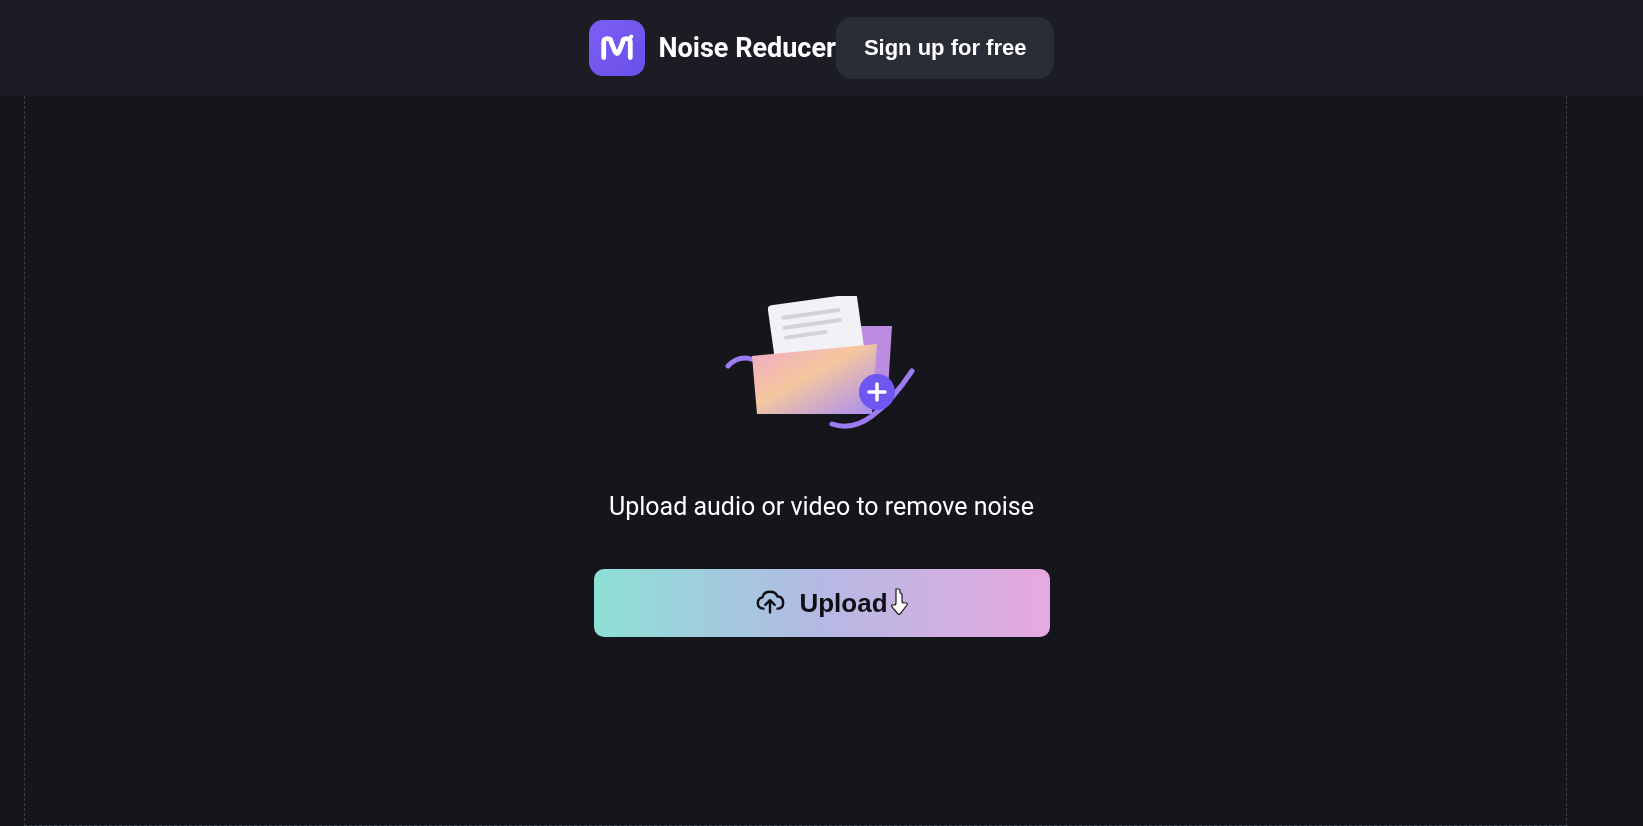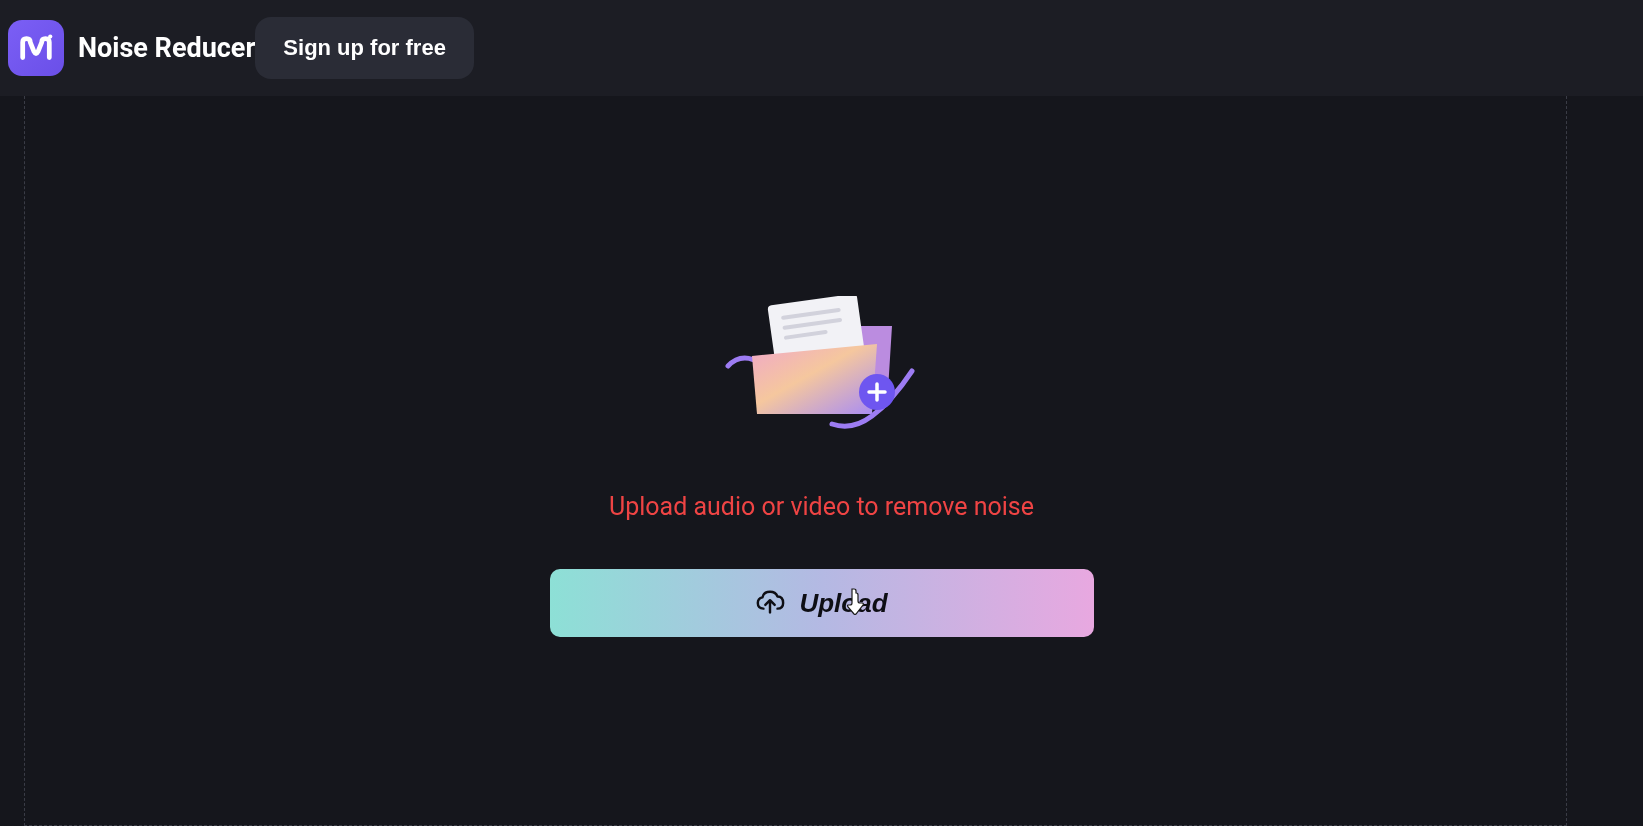--- a/index.html
+++ b/index.html
@@ -13,22 +13,22 @@
   background: #15161c;
   font-family: -apple-system, BlinkMacSystemFont, "Segoe UI", Roboto, sans-serif;
   overflow: hidden;
   position: relative;
 }
 .header {
   height: 96px;
   background: #1c1d24;
   display: flex;
   align-items: center;
-  justify-content: flex-start;
-  padding: 0 8px;
+  justify-content: center;
+  padding: 0 24px;
 }
 .brand {
   display: flex;
   align-items: center;
   gap: 14px;
 }
 .logo {
   width: 56px;
   height: 56px;
   border-radius: 14px;
@@ -81,41 +81,40 @@
   flex-direction: column;
   align-items: center;
 }
 .folder-illustration {
   width: 200px;
   height: 140px;
   position: relative;
   margin-bottom: 56px;
 }
 .upload-text {
-  color: #ef4444;
+  color: #ffffff;
   font-size: 25px;
   font-weight: 400;
   margin-bottom: 48px;
 }
 .upload-btn {
-  width: 544px;
+  width: 456px;
   height: 68px;
   border: none;
   border-radius: 10px;
   background: linear-gradient(90deg, #8de0d6 0%, #b4b9e3 50%, #e8a8e0 100%);
   display: flex;
   align-items: center;
   justify-content: center;
   gap: 14px;
   cursor: pointer;
   font-size: 26px;
   font-weight: 600;
   color: #0e0e14;
   position: relative;
-  font-style: italic;
 }
 .upload-icon {
   width: 30px;
   height: 30px;
 }
 .sample-line {
   margin-top: 48px;
   font-size: 24px;
   color: #c6c7cf;
 }

